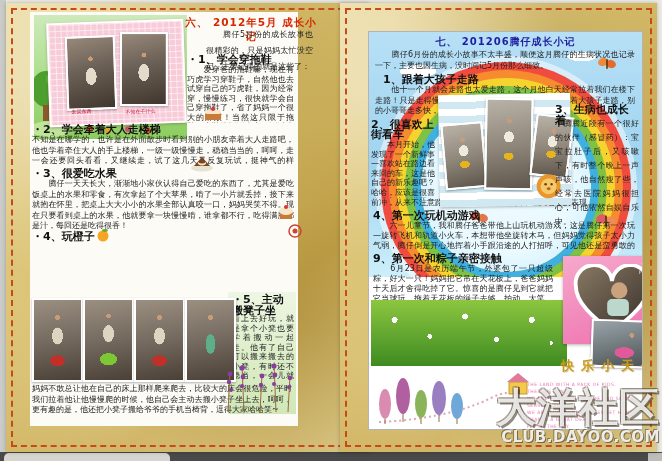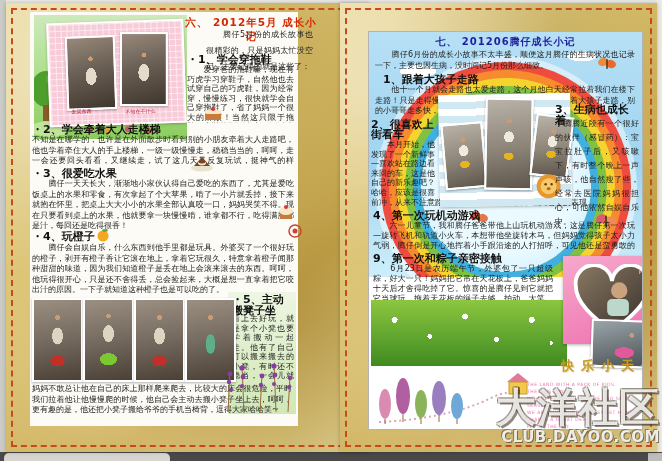--- a/index.html
+++ b/index.html
@@ -193,21 +193,20 @@
       <svg class="abs" style="left:258px;top:212px" width="14" height="14" viewBox="0 0 14 14">
         <circle cx="7" cy="7" r="6" fill="none" stroke="#c43" stroke-width="1.5"></circle>
         <circle cx="7" cy="7" r="2.5" fill="#c43"></circle>
       </svg>
 
       <div class="abs hd" style="left:2px;top:219px;">・4、玩橙子</div>
       <svg class="abs" style="left:66px;top:216px" width="14" height="14" viewBox="0 0 14 14">
         <circle cx="7" cy="8" r="5.5" fill="#f5a623"></circle>
         <ellipse cx="9" cy="2.5" rx="3" ry="1.4" fill="#6aa832"></ellipse>
       </svg>
-      <div class="abs t" style="left:2px;top:231px;width:262px;height:52px;overflow:hidden;line-height:10.5px;">　　腾仔会自娱自乐，什么东西到他手里都是玩具。外婆买了一个很好玩的橙子，剥开有橙子香让它滚在地上，拿着它玩很久，特意拿着橙子闻那种甜甜的味道，因为我们知道橙子是丢在地上会滚来滚去的东西。呵呵，他玩得很开心，只是还不舍得丢，总会捡起来，大概是想一直拿着把它咬出汁的原因。一下子就知道这种橙子也是可以吃的了。</div>
 
       <div class="abs greenmark"></div>
       <div class="abs hd" style="left:202px;top:282px;width:62px;">・5、主动搬凳子坐</div>
       <div class="abs t" style="left:202px;top:302px;width:62px;height:66px;overflow:hidden;line-height:9.5px;">看上去好玩，就是拿个小凳也要学着搬动一起走。他有了自己可以搬来搬去的小凳，有时还不稳当，一会儿就趴倒了，但他每天都会试，自己还真了不起！</div>
 
       <div class="lph chair-red" style="left:2px;"></div>
       <div class="lph ride-green" style="left:53px;"></div>
       <div class="lph chair-red" style="left:104px;"></div>
       <div class="lph stand-green" style="left:155px;"></div>
 

